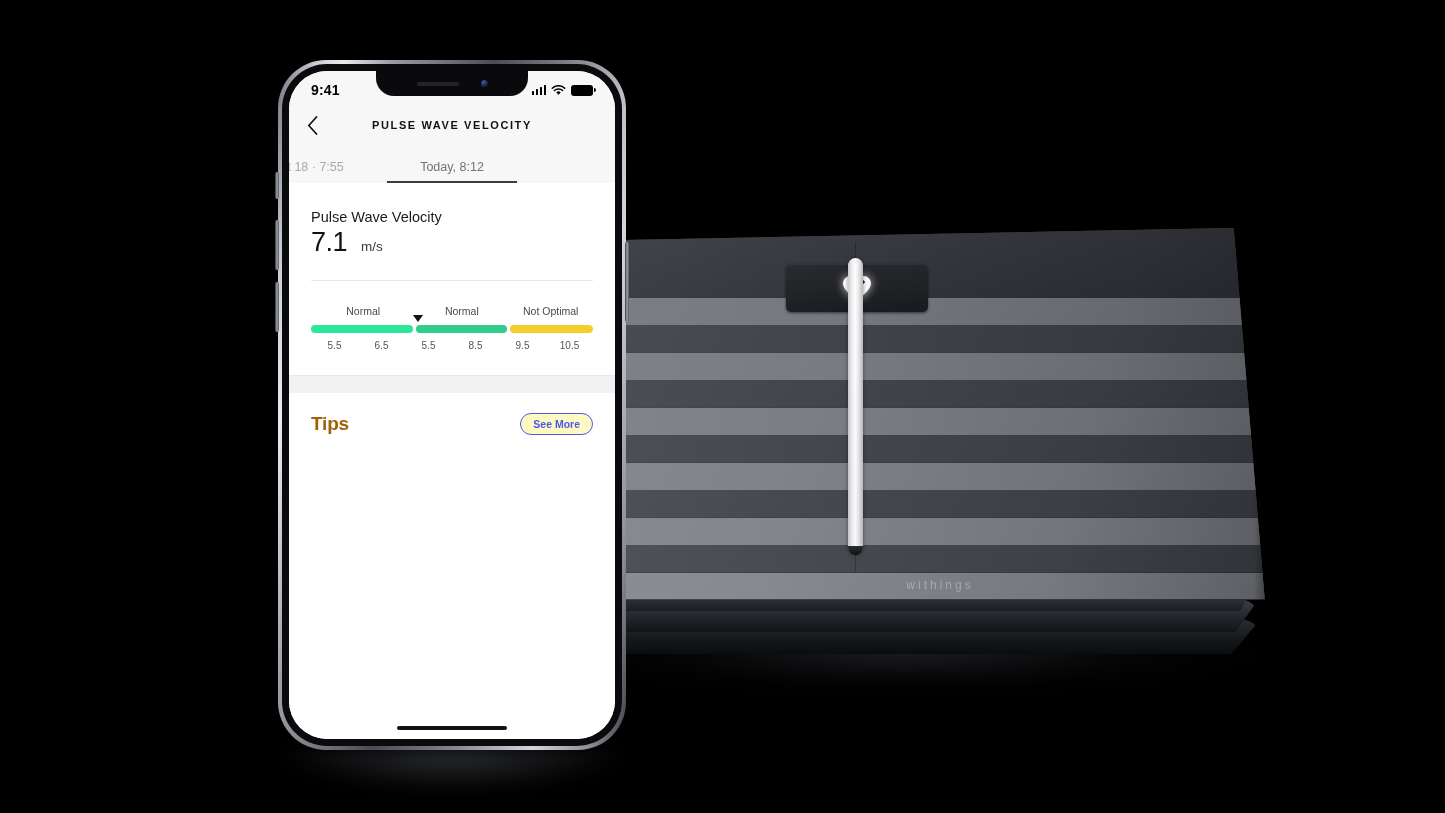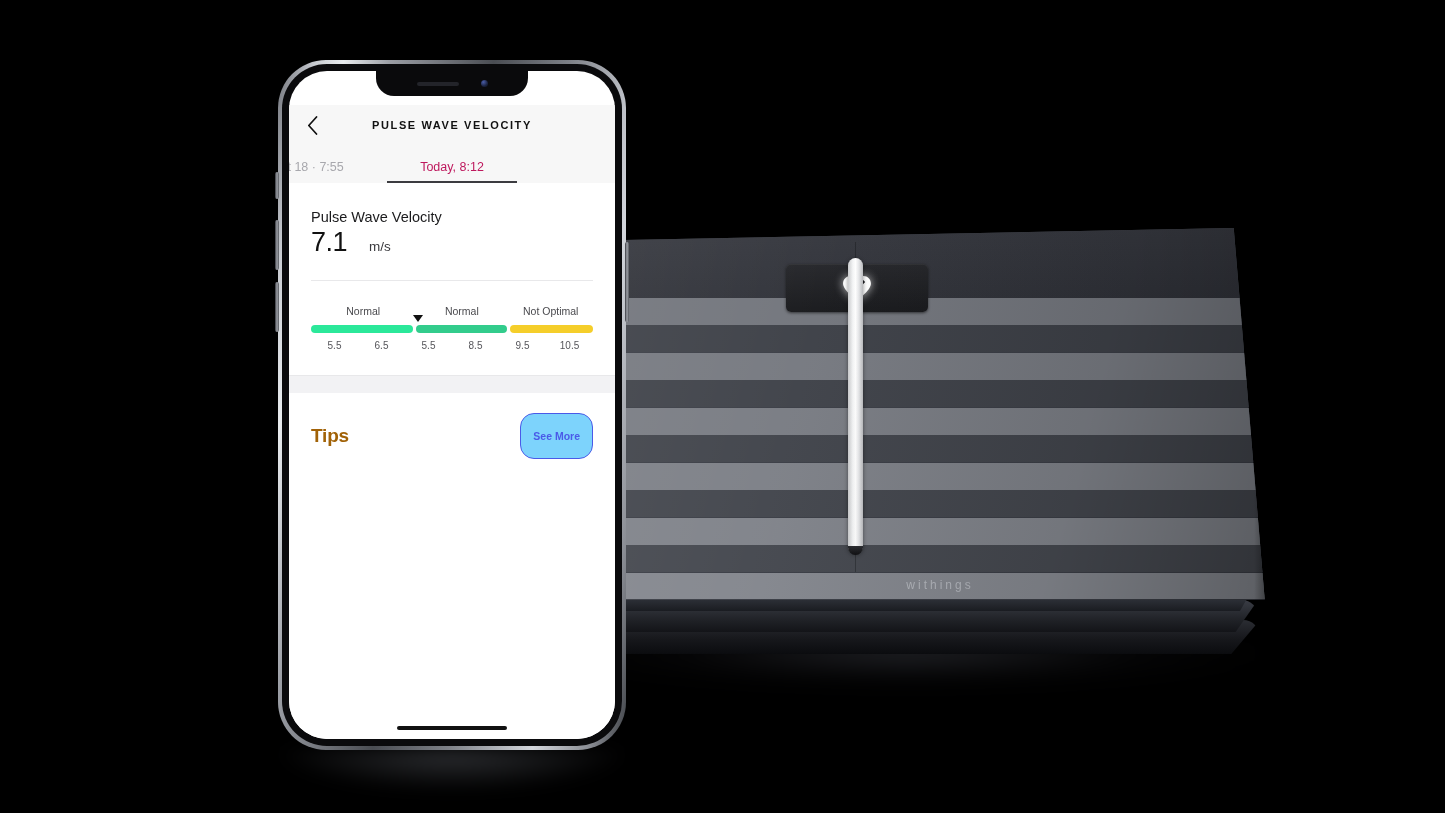--- a/index.html
+++ b/index.html
@@ -154,32 +154,32 @@
   
   .tabs {
     position:absolute; left:0; top:74px; width:100%; height:38px;
     background:#f7f7f7; display:flex; align-items:flex-end; z-index:20;
   }
   .tab {
     flex:0 0 auto; text-align:center; font-size:12.5px;
     padding-bottom:9px; cursor:pointer; position:relative;
   }
   .tab.prev { color:#a8a8ad; width:108px; margin-left:-34px; }
-  .tab.active { color:#be185d; width:150px; margin-left:14px; }
+  .tab.active { color:#737373; width:150px; margin-left:14px; }
   .tab.active:after {
     content:""; position:absolute; left:10px; right:10px; bottom:0;
     height:2px; background:#3c3c40;
   }
   .tabs-sep { position:absolute; left:0; top:111px; width:100%; height:1px; background:#e2e2e4; z-index:19; }
 
   
   .content { position:absolute; left:0; top:112px; right:0; bottom:0; background:#fff; overflow:hidden; }
   .card { background:#fff; padding:0 22px; }
   .metric-name { font-size:14.5px; color:#1b1b1d; padding-top:26px; }
-  .metric-row { display:flex; align-items:baseline; gap:22px; padding-top:2px; }
+  .metric-row { display:flex; align-items:baseline; gap:14px; padding-top:2px; }
   .metric-val { font-size:27px; color:#111; font-weight:400; letter-spacing:-.5px; }
   .metric-unit { font-size:13.5px; color:#3a3a3e; }
   .hr { height:1px; background:#e8e8ea; margin:22px 0 0 0; }
 
   
   .gauge { padding-top:24px; }
   .gauge-labels { display:flex; position:relative; height:16px; }
   .gauge-label { font-size:10.5px; color:#4a4a4e; text-align:center; }
   .gauge-bar { display:flex; gap:3px; height:8px; margin-top:4px; position:relative; }
   .seg { border-radius:4px; height:8px; }
@@ -191,22 +191,22 @@
   .gauge-ticks { display:flex; margin-top:7px; }
   .tick { font-size:10px; color:#55555a; text-align:center; }
 
   .section-gap { height:18px; background:#f2f2f4; margin-top:24px; border-top:1px solid #e8e8ea; }
 
   .tips { padding:0 22px; }
   .tips-head { display:flex; align-items:center; justify-content:space-between; padding-top:20px; }
   .tips-title { font-size:19px; font-weight:700; color:#a16207; letter-spacing:-.2px; }
   .see-more {
     border:1.3px solid #4a5ae8; color:#4a5ae8; border-radius:14px;
-    font-size:10.5px; font-weight:600; padding:16px 12px; cursor:pointer;
-    background:#7dd3fc; white-space:nowrap;
+    font-size:10.5px; font-weight:600; padding:4px 12px; cursor:pointer;
+    background:#fef9c3; white-space:nowrap;
   }
   .tips-body { font-size:13px; line-height:1.5; color:#3a3a40; padding-top:22px; max-width:268px; }
 
   .home-ind {
     position:absolute; left:50%; transform:translateX(-50%); bottom:9px;
     width:110px; height:4px; background:#111; border-radius:3px; z-index:30;
   }
 </style>
 </head>
 <body>
@@ -263,20 +263,37 @@
     <div class="btn-side btn-vold"></div>
     <div class="btn-side btn-power"></div>
 
     <div class="screen">
 
       <div class="notch">
         <div class="speaker"></div>
         <div class="camera"></div>
       </div>
 
+      <div class="statusbar">
+        <div class="sb-time">9:41</div>
+        <div class="sb-right">
+          <span class="sig">
+              <i></i>
+              <i></i>
+              <i></i>
+              <i></i>
+            </span>
+          <svg width="15" height="11" viewBox="0 0 16 12">
+            <path d="M8 10.6 L5.6 8.1 a3.4 3.4 0 0 1 4.8 0 Z" fill="#000"></path>
+            <path d="M3.5 6.1 a6.4 6.4 0 0 1 9 0" fill="none" stroke="#000" stroke-width="1.6" stroke-linecap="round"></path>
+            <path d="M1.2 3.6 a9.6 9.6 0 0 1 13.6 0" fill="none" stroke="#000" stroke-width="1.6" stroke-linecap="round"></path>
+          </svg>
+          <span class="batt"></span>
+        </div>
+      </div>
 
       <div class="navbar">
         <div class="back-btn">
           <svg width="11" height="19" viewBox="0 0 11 19">
             <path d="M9.5 1 L1.8 9.5 L9.5 18" fill="none" stroke="#111" stroke-width="1.7" stroke-linecap="round" stroke-linejoin="round"></path>
           </svg>
         </div>
         <div class="nav-title">PULSE WAVE VELOCITY</div>
       </div>
 

